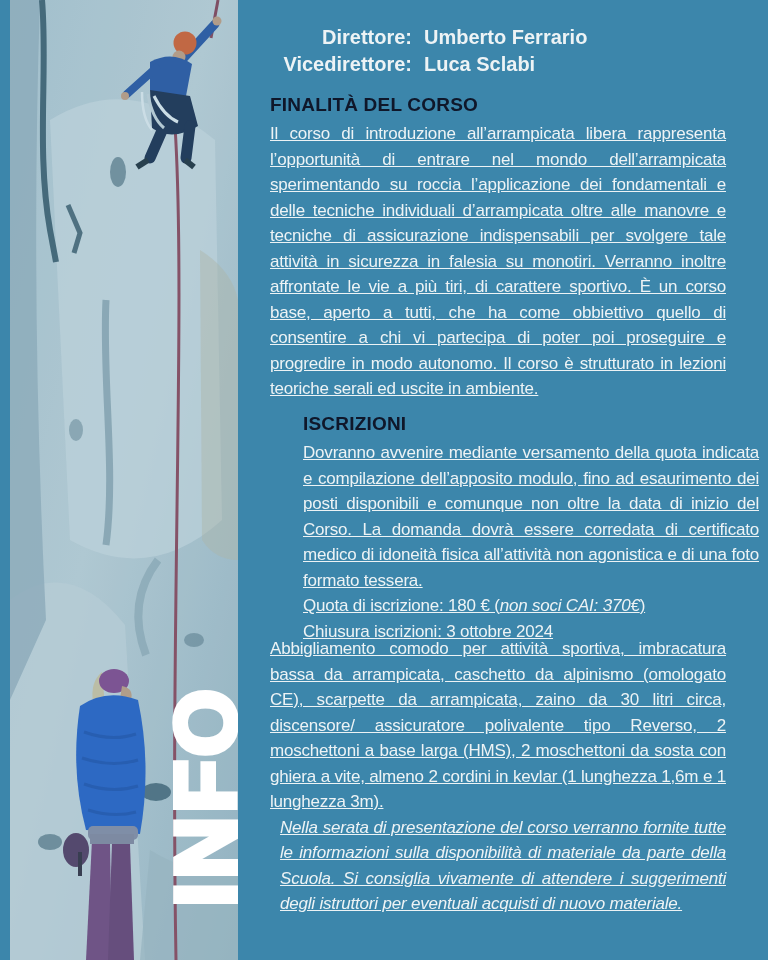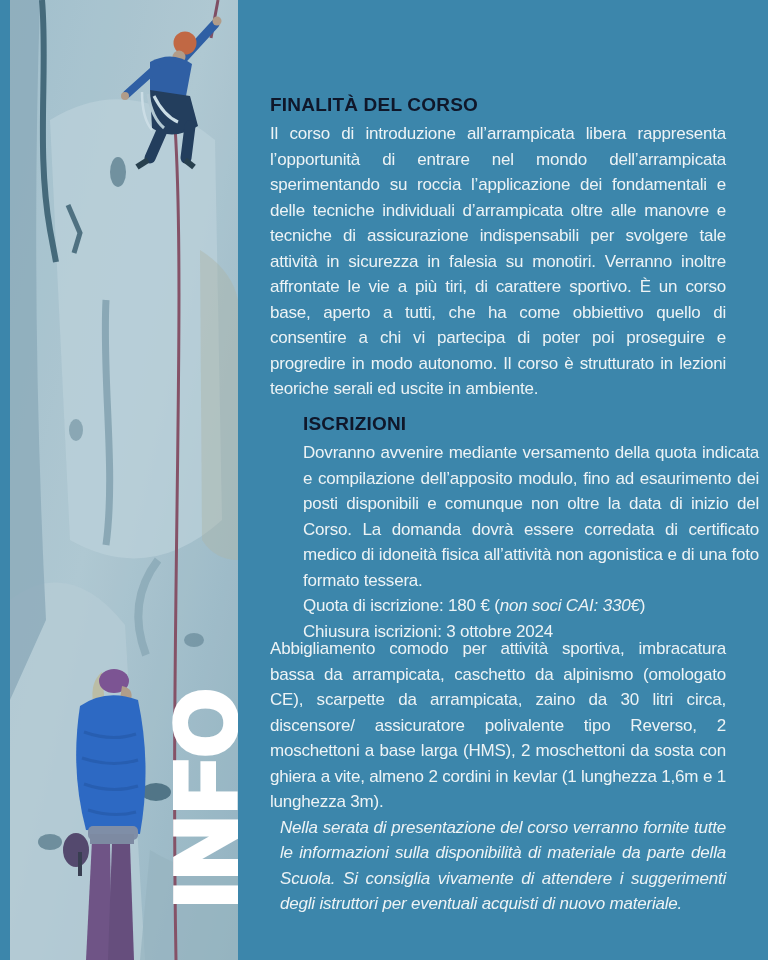--- a/index.html
+++ b/index.html
@@ -34,21 +34,21 @@
   .staff-label { text-align:right; }
   .sec1 { top:92px; }
   .sec2 { top:411px;margin-left:33px; }
   .sec3 { top:636px; }
   h2.heading {
     color:#0f172a; font-size:19px; line-height:26px; font-weight:700;
     letter-spacing:0.2px; margin-bottom:3px;
   }
   p.body {
     font-size:17px; line-height:25.5px; letter-spacing:-0.2px;
-    text-align:justify; text-justify:inter-word;
+    text-align:justify; text-justify:inter-word;text-decoration:underline;
   }
   p.plain { text-align:left; }
   p.note { font-style:italic;margin-left:10px; }
   em.it { font-style:italic; }
 </style>
 </head>
 <body>
 
 <div class="page">
 
@@ -113,31 +113,39 @@
         <path d="M102,842 L98,960 L124,960 L120,844 Z" fill="#6f4374"></path>
         <rect x="80" y="834" width="44" height="10" fill="#8b8ba0"></rect>
       </g>
 
       <rect width="228" height="960" fill="#3c86ab" opacity="0.17"></rect>
     </svg>
     <div class="info-overlay">INFO</div>
   </div>
 
   <div class="col staff">
+    <div class="staff-row">
+      <span class="staff-label">Direttore:</span>
+      <span class="staff-name">Umberto Ferrario</span>
+    </div>
+    <div class="staff-row">
+      <span class="staff-label">Vicedirettore:</span>
+      <span class="staff-name">Luca Sclabi</span>
+    </div>
   </div>
 
   <div class="col sec1">
     <h2 class="heading">FINALITÀ DEL CORSO</h2>
     <p class="body">Il corso di introduzione all’arrampicata libera rappresenta l’opportunità di entrare nel mondo dell’arrampicata sperimentando su roccia l’applicazione dei fondamentali e delle tecniche individuali d’arrampicata oltre alle manovre e tecniche di assicurazione indispensabili per svolgere tale attività in sicurezza in falesia su monotiri. Verranno inoltre affrontate le vie a più tiri, di carattere sportivo. È un corso base, aperto a tutti, che ha come obbiettivo quello di consentire a chi vi partecipa di poter poi proseguire e progredire in modo autonomo. Il corso è strutturato in lezioni teoriche serali ed uscite in ambiente.</p>
   </div>
 
   <div class="col sec2">
     <h2 class="heading">ISCRIZIONI</h2>
     <p class="body">Dovranno avvenire mediante versamento della quota indicata e compilazione dell’apposito modulo, fino ad esaurimento dei posti disponibili e comunque non oltre la data di inizio del Corso. La domanda dovrà essere corredata di certificato medico di idoneità fisica all’attività non agonistica e di una foto formato tessera.</p>
-    <p class="body plain"><span>Quota di iscrizione: 180 € (</span><em class="it">non soci CAI: 330€</em><span>)</span></p>
+    <p class="body plain"><span>Quota di iscrizione: 180 € (</span><em class="it">non soci CAI: 370€</em><span>)</span></p>
     <p class="body plain">Chiusura iscrizioni: 3 ottobre 2024</p>
   </div>
 
   <div class="col sec3">
     <p class="body">Abbigliamento comodo per attività sportiva, imbracatura bassa da arrampicata, caschetto da alpinismo (omologato CE), scarpette da arrampicata, zaino da 30 litri circa, discensore/ assicuratore polivalente tipo Reverso, 2 moschettoni a base larga (HMS), 2 moschettoni da sosta con ghiera a vite, almeno 2 cordini in kevlar (1 lunghezza 1,6m e 1 lunghezza 3m).</p>
     <p class="body note">Nella serata di presentazione del corso verranno fornite tutte le informazioni sulla disponibilità di materiale da parte della Scuola. Si consiglia vivamente di attendere i suggerimenti degli istruttori per eventuali acquisti di nuovo materiale.</p>
   </div>
 
 </div>
 

